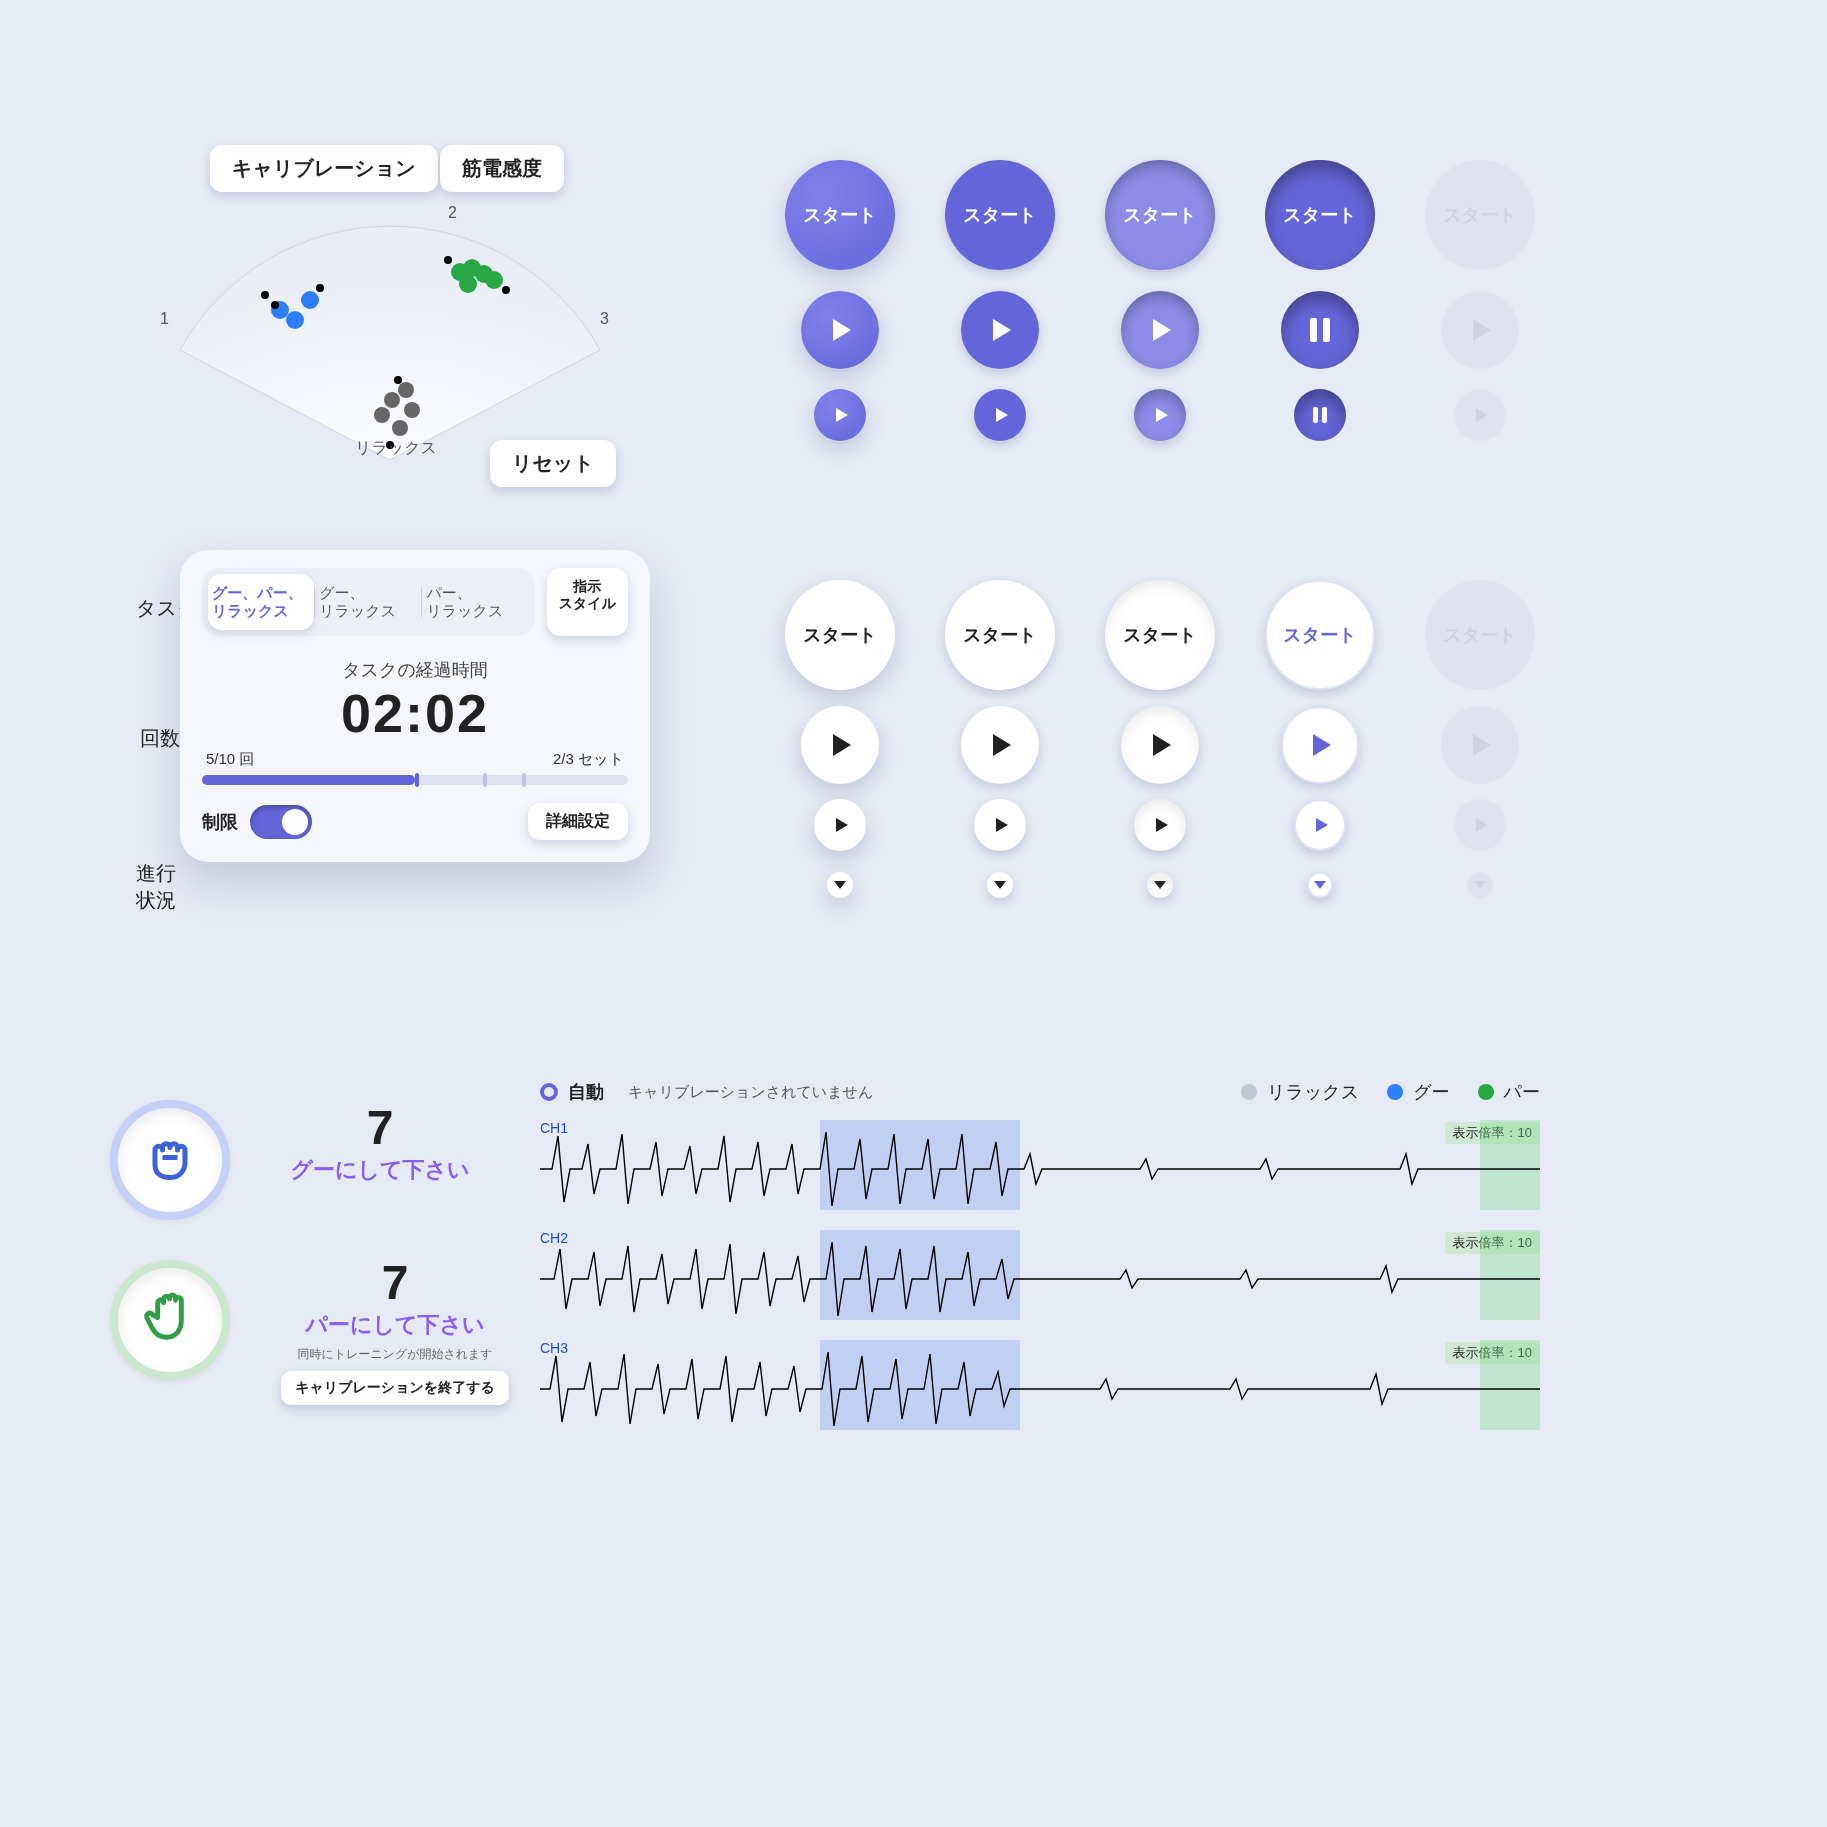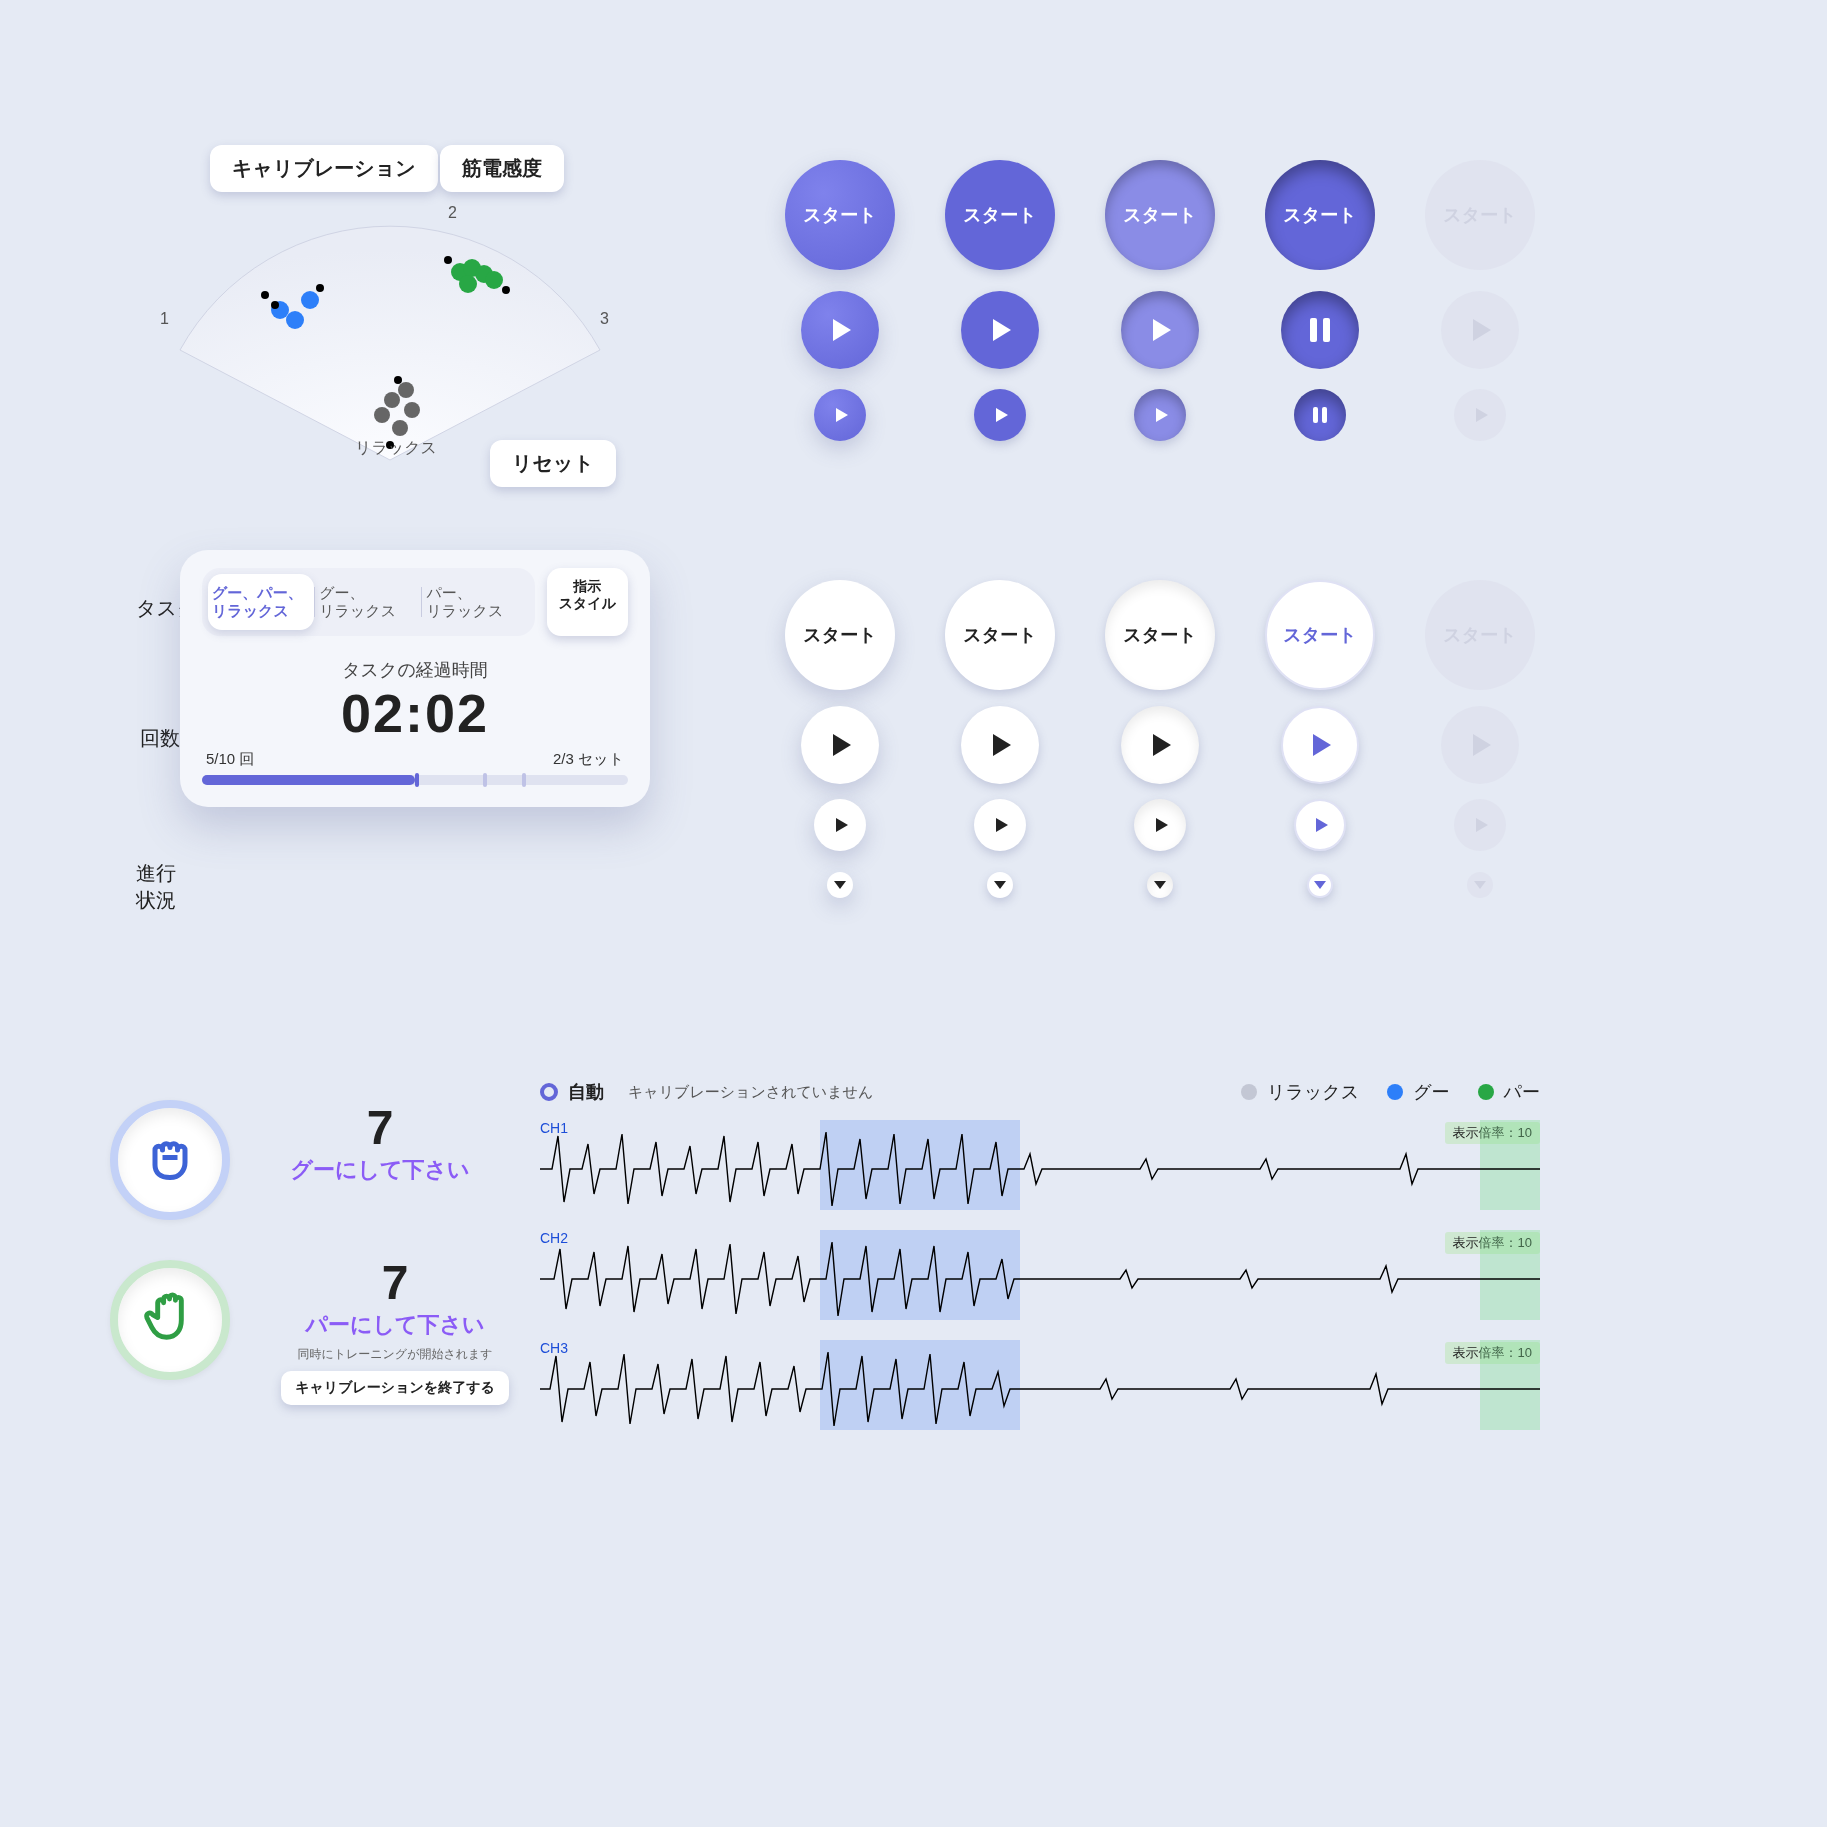--- a/index.html
+++ b/index.html
@@ -162,20 +162,29 @@
   <div class="progress-row">
     <span>5/10 回</span>
     <span>2/3 セット</span>
   </div>
   <div class="progress-bar">
     <div class="progress-fill"></div>
     <div class="progress-dots" style="left:50%;"></div>
     <div class="progress-dots" style="left:66%;background:#bfc2e6"></div>
     <div class="progress-dots" style="left:75%;background:#bfc2e6"></div>
   </div>
+  <div class="bottom-row">
+    <div style="display:flex;align-items:center;gap:12px;">
+      <span style="font-size:18px;font-weight:600">制限</span>
+      <div class="toggle">
+          <div class="knob"></div>
+        </div>
+    </div>
+    <div class="pill" style="padding:8px 18px;font-size:16px">詳細設定</div>
+  </div>
 </div>
 
 <div class="grid" style="left:760px;top:150px;grid-template-columns:repeat(5,160px);grid-template-rows:130px 100px 70px;align-items:center;justify-items:center;">
 
   <div class="circ primary sz-xl">
       <span>スタート</span>
     </div>
   <div class="circ primary-flat sz-xl">
       <span>スタート</span>
     </div>

